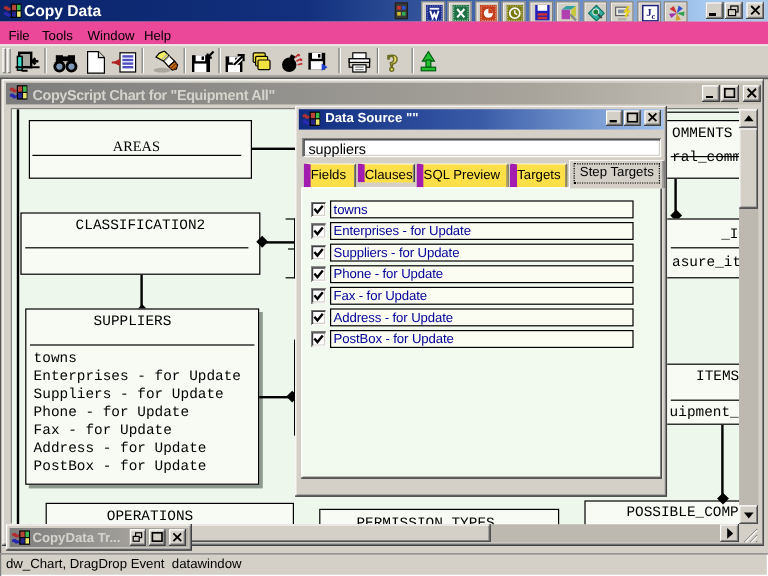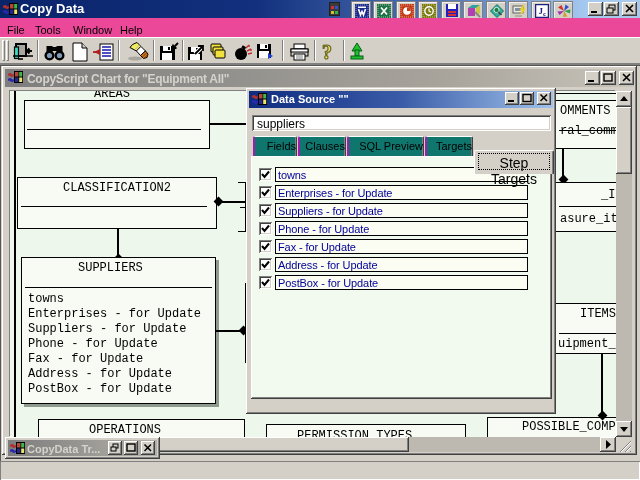--- a/index.html
+++ b/index.html
@@ -8,26 +8,26 @@
 .abs { position:absolute; }
 .raised { background:#d4d0c8;
   box-shadow: inset -1px -1px 0 #404040, inset 1px 1px 0 #ffffff, inset -2px -2px 0 #808080, inset 2px 2px 0 #d4d0c8; }
 .btn { background:#d4d0c8;
   box-shadow: inset -1px -1px 0 #404040, inset 1px 1px 0 #ffffff, inset -2px -2px 0 #808080; }
 .sunken { background:#fff;
   box-shadow: inset 1px 1px 0 #808080, inset -1px -1px 0 #ffffff, inset 2px 2px 0 #404040, inset -2px -2px 0 #d4d0c8; }
 .mono { font-family:"Liberation Mono", monospace; font-size:12px; line-height:15px; color:#000; white-space:pre; }
 .ln { position:absolute; background:#000; }
 .diam { position:absolute; width:7px; height:7px; background:#000; transform:rotate(45deg); }
-.tab { background:#0f766e; font-size:11px; color:#000; text-align:right;
-  border-top:1px solid #fff; border-left:2px solid #a21caf; border-right:1px solid #404040;
+.tab { background:#fde047; font-size:11px; color:#000; text-align:left;
+  border-top:1px solid #fff; border-left:6px solid #a21caf; border-right:1px solid #404040;
   box-shadow: inset -1px 0 0 #808080; border-radius:2px 2px 0 0; padding-top:3px; }
-.tabsel { background:#d4d0c8; font-size:14px; color:#000; text-align:center;
+.tabsel { background:#d4d0c8; font-size:11px; color:#000; text-align:center;
   border-top:1px solid #fff; border-left:1px solid #fff; border-right:1px solid #404040;
-  box-shadow: inset -1px 0 0 #808080; border-radius:2px 2px 0 0; padding-top:4px; z-index:5;margin-top:17px; }
+  box-shadow: inset -1px 0 0 #808080; border-radius:2px 2px 0 0; padding-top:4px; z-index:5; }
 .cb { width:13px; height:13px; background:#fff;
   box-shadow: inset 1px 1px 0 #808080, inset -1px -1px 0 #fff, inset 2px 2px 0 #404040, inset -2px -2px 0 #d4d0c8; }
 .cb svg { position:absolute; left:0; top:0; }
 .rowbox { width:253px; height:15px; background:#fbfcf2; border:1px solid #000; font-size:11px; letter-spacing:-0.1px; color:#000099; }
 .rowbox span { position:absolute; left:2px; top:1px; }
 .winbtn { font-size:9px; }
 .obtn { top:1px; width:20px; height:18px; background:#d4d0c8; border:1px solid #808080;
   box-shadow: inset 1px 1px 0 #f0eeea; padding:2px 0 0 3px; }
 .tbi { position:absolute; top:42px; }
 </style>
@@ -252,21 +252,21 @@
 <div class="abs btn winbtn" style="left:619px;top:71px;width:15px;height:14px;"><svg width="15" height="14">
         <path d="M4 3 L11 10 M11 3 L4 10" stroke="#000" stroke-width="1.6"></path>
       </svg></div>
 
 <div class="abs" id="viewport" style="left:10px;top:91px;width:606px;height:346px;background:#eef7eb;overflow:hidden;box-shadow: -1px -1px 0 #808080;">
  <div class="abs" id="chart" style="left:-10px;top:-91px;width:640px;height:480px;">
 
   <div class="ln" style="left:14px;top:91px;width:2px;height:346px;"></div>
 
   <div class="abs" style="left:24px;top:100px;width:186px;height:49px;background:#f7fbf4;border:1px solid #000;"></div>
-  <div class="abs mono" style="left:94px;top:87px;">AREAS</div>
+  <div class="abs mono" style="left:94px;top:115px;font-family:Liberation Serif, serif;">AREAS</div>
   <div class="ln" style="left:27px;top:129px;width:174px;height:1px;"></div>
 
   <div class="ln" style="left:210px;top:123px;width:37px;height:2px;"></div>
 
   <div class="abs" style="left:17px;top:177px;width:200px;height:52px;background:#f7fbf4;border:1px solid #000;"></div>
   <div class="abs mono" style="left:63px;top:181px;">CLASSIFICATION2</div>
   <div class="ln" style="left:21px;top:206px;width:186px;height:1px;"></div>
 
   <div class="ln" style="left:217px;top:201px;width:29px;height:2px;"></div>
   <div class="diam" style="left:215px;top:198px;"></div>
@@ -367,21 +367,21 @@
         <rect x="3" y="2.5" width="8" height="7" fill="none" stroke="#000" stroke-width="1.4"></rect>
       </svg></div>
 <div class="abs btn winbtn" style="left:537px;top:92px;width:14px;height:13px;"><svg width="14" height="13">
         <path d="M3.5 2.5 L10 9 M10 2.5 L3.5 9" stroke="#000" stroke-width="1.5"></path>
       </svg></div>
 
 <div class="abs sunken" style="left:252px;top:115px;width:299px;height:16px;"></div>
 <div class="abs" style="left:257px;top:117px;font-size:12px;color:#000;">suppliers</div>
 
 <div class="abs tab" style="left:253px;top:136px;width:44px;height:21px;"><span>Fields</span></div>
-<div class="abs tab" style="left:298px;top:136px;width:48px;height:30px;"><span>Clauses</span></div>
+<div class="abs tab" style="left:298px;top:136px;width:48px;height:16px;"><span>Clauses</span></div>
 <div class="abs tab" style="left:347px;top:136px;width:77px;height:21px;"><span>SQL Preview</span></div>
 <div class="abs tab" style="left:425px;top:136px;width:48px;height:21px;"><span>Targets</span></div>
 <div class="abs tabsel" style="left:474px;top:133px;width:80px;height:24px;"><div style="position:absolute;left:3px;top:2px;width:72px;height:17px;border:1px dotted #000;"></div><span style="position:relative;">Step Targets</span></div>
 
 <div class="abs" id="tabpage" style="left:251px;top:156px;width:301px;height:243px;background:#f2f9ef;
   box-shadow: inset -1px -1px 0 #404040, inset 1px 1px 0 #ffffff, inset -2px -2px 0 #808080;"></div>
 <div class="abs" id="rows">
 <div class="abs cb" style="left:259px;top:168px;">
         <svg width="13" height="13" viewBox="0 0 13 13">
           <path d="M3 6 L5.5 9 L10 3.5" stroke="#000" stroke-width="2" fill="none"></path>
@@ -457,14 +457,15 @@
         <rect x="3" y="6" width="5" height="4" fill="#d4d0c8" stroke="#000"></rect>
       </svg></div>
 <div class="abs btn winbtn" style="left:124px;top:441px;width:14px;height:14px;"><svg width="14" height="14">
         <rect x="3" y="3" width="8" height="7" fill="none" stroke="#000" stroke-width="1.4"></rect>
       </svg></div>
 <div class="abs btn winbtn" style="left:141px;top:441px;width:14px;height:14px;"><svg width="14" height="14">
         <path d="M3.5 3.5 L10 10 M10 3.5 L3.5 10" stroke="#000" stroke-width="1.5"></path>
       </svg></div>
 
 <div class="abs" id="statusbar" style="left:0;top:461px;width:640px;height:19px;background:#d4d0c8;box-shadow:inset 1px 1px 0 #808080, inset -1px -1px 0 #fff;"></div>
+<div class="abs" style="left:5px;top:464px;font-size:11px;color:#000;">dw_Chart, DragDrop Event&nbsp;&nbsp;datawindow</div>
 
 </div>
 
 </body></html>

